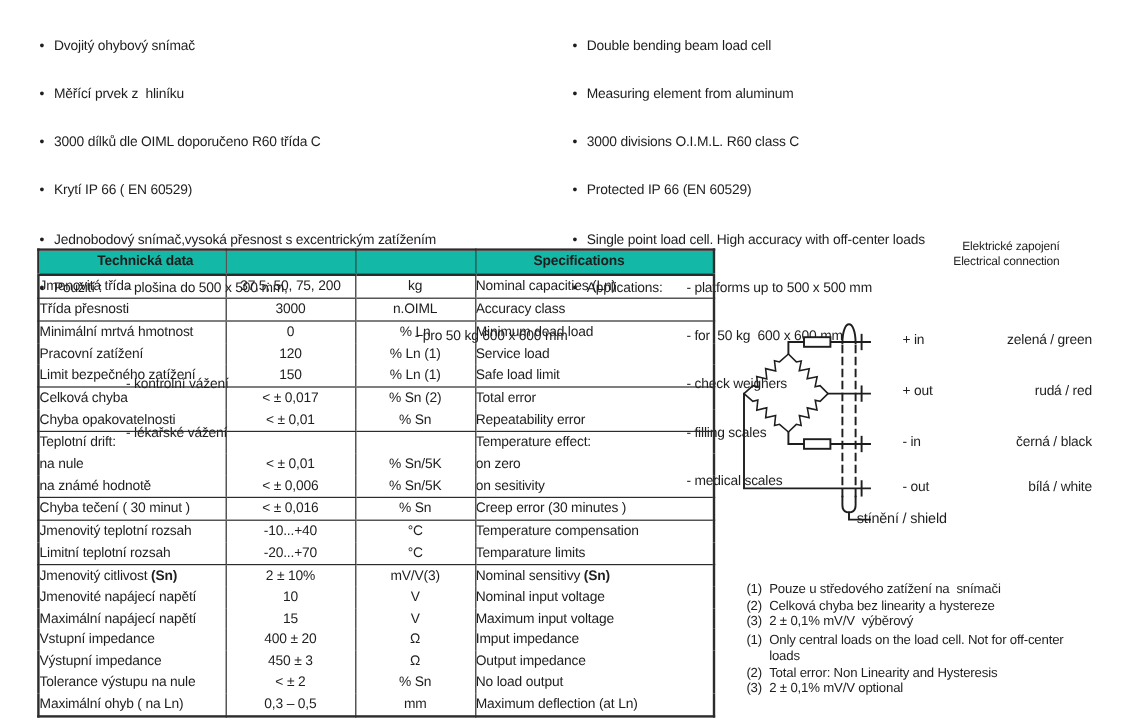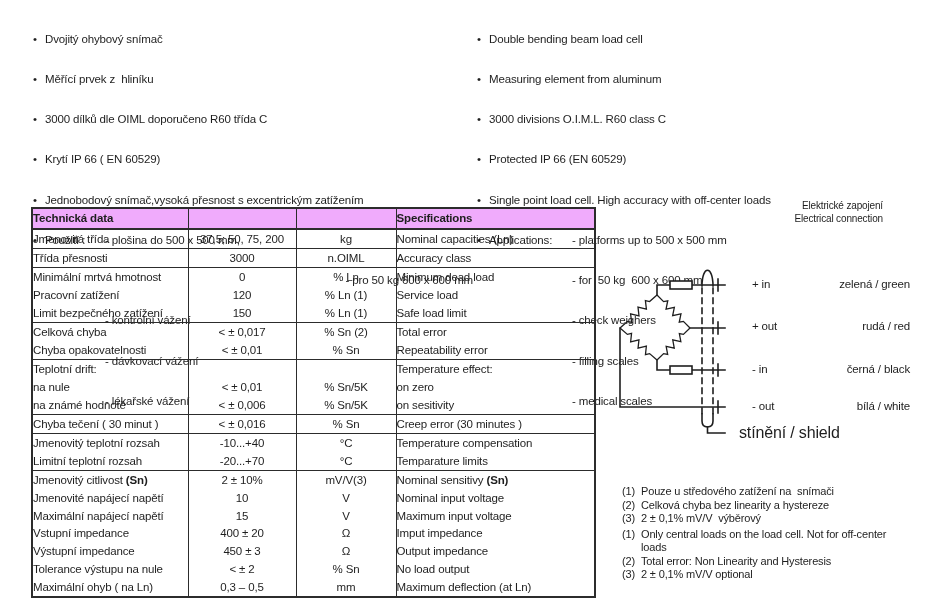--- a/index.html
+++ b/index.html
@@ -14,29 +14,29 @@
   .sub-item{white-space:pre-wrap;}
   
   table.spec{position:absolute;left:31px;top:207px;width:563px;height:391px;
              border-collapse:collapse;table-layout:fixed;
              font-size:11.5px;border:2px solid #2c2c2c;}
   table.spec td{padding:0;line-height:12px;vertical-align:middle;overflow:hidden;}
   table.spec td+td{border-left:1.5px solid #2c2c2c;}
   td.c1{padding-left:5px;text-align:left;}
   td.c2,td.c3{text-align:center;}
   td.c4{padding-left:9px;text-align:left;}
-  tr.head td{border-bottom:2px solid #2c2c2c;background:#f0abfc;font-weight:bold;}
+  tr.head td{border-bottom:2px solid #2c2c2c;background:#14b8a6;font-weight:bold;padding-left:48px;}
   tr.sep td{border-bottom:1.5px solid #2c2c2c;}
   
   .conn-title{position:absolute;left:690px;top:200px;width:193px;
               text-align:right;font-size:10px;line-height:12.5px;}
   .circuit{position:absolute;left:615px;top:250px;}
   .wire-row{position:absolute;left:752px;width:158px;display:flex;
             justify-content:space-between;font-size:11.5px;line-height:13px;}
-  .shield-row{position:absolute;left:739px;font-size:16px;line-height:13px;}
+  .shield-row{position:absolute;left:714px;font-size:12px;line-height:13px;}
   
   .notes{position:absolute;left:622px;top:485px;width:288px;
          font-size:11px;line-height:13.5px;}
   .note{display:flex;}
   .note .num{flex:0 0 19px;}
   .note .txt{flex:1;white-space:pre-wrap;}
   .note.en-first{margin-top:2px;}
 </style>
 </head>
 <body>
@@ -45,21 +45,20 @@
 
   <div class="features" style="left:33px;top:6px;width:440px;">
     <div class="feat-line"><span class="bullet">•</span><span>Dvojitý ohybový snímač</span></div>
     <div class="feat-line"><span class="bullet">•</span><span>Měřící prvek z  hliníku</span></div>
     <div class="feat-line"><span class="bullet">•</span><span>3000 dílků dle OIML doporučeno R60 třída C</span></div>
     <div class="feat-line"><span class="bullet">•</span><span>Krytí IP 66 ( EN 60529)</span></div>
     <div class="feat-line"><span class="bullet">•</span><span>Jednobodový snímač,vysoká přesnost s excentrickým zatížením</span></div>
     <div class="feat-line"><span class="bullet">•</span><span class="usage-label" style="width:60px;">Použití :  </span><span>- plošina do 500 x 500 mm,</span></div>
     <div class="sub-item" style="text-align:right;">- pro 50 kg 600 x 600 mm</div>
     <div class="sub-item" style="margin-left:72px;">- kontrolní vážení</div>
-    <div class="sub-item" style="margin-left:72px;">- dávkovací vážení</div>
     <div class="sub-item" style="margin-left:72px;">- lékařské vážení</div>
   </div>
 
   <div class="features" style="left:477px;top:6px;width:460px;">
     <div class="feat-line"><span class="bullet">•</span><span>Double bending beam load cell</span></div>
     <div class="feat-line"><span class="bullet">•</span><span>Measuring element from aluminum</span></div>
     <div class="feat-line"><span class="bullet">•</span><span>3000 divisions O.I.M.L. R60 class C</span></div>
     <div class="feat-line"><span class="bullet">•</span><span>Protected IP 66 (EN 60529)</span></div>
     <div class="feat-line"><span class="bullet">•</span><span>Single point load cell. High accuracy with off-center loads</span></div>
     <div class="feat-line"><span class="bullet">•</span><span class="usage-label" style="width:83px;">Applications:  </span><span>- platforms up to 500 x 500 mm</span></div>

